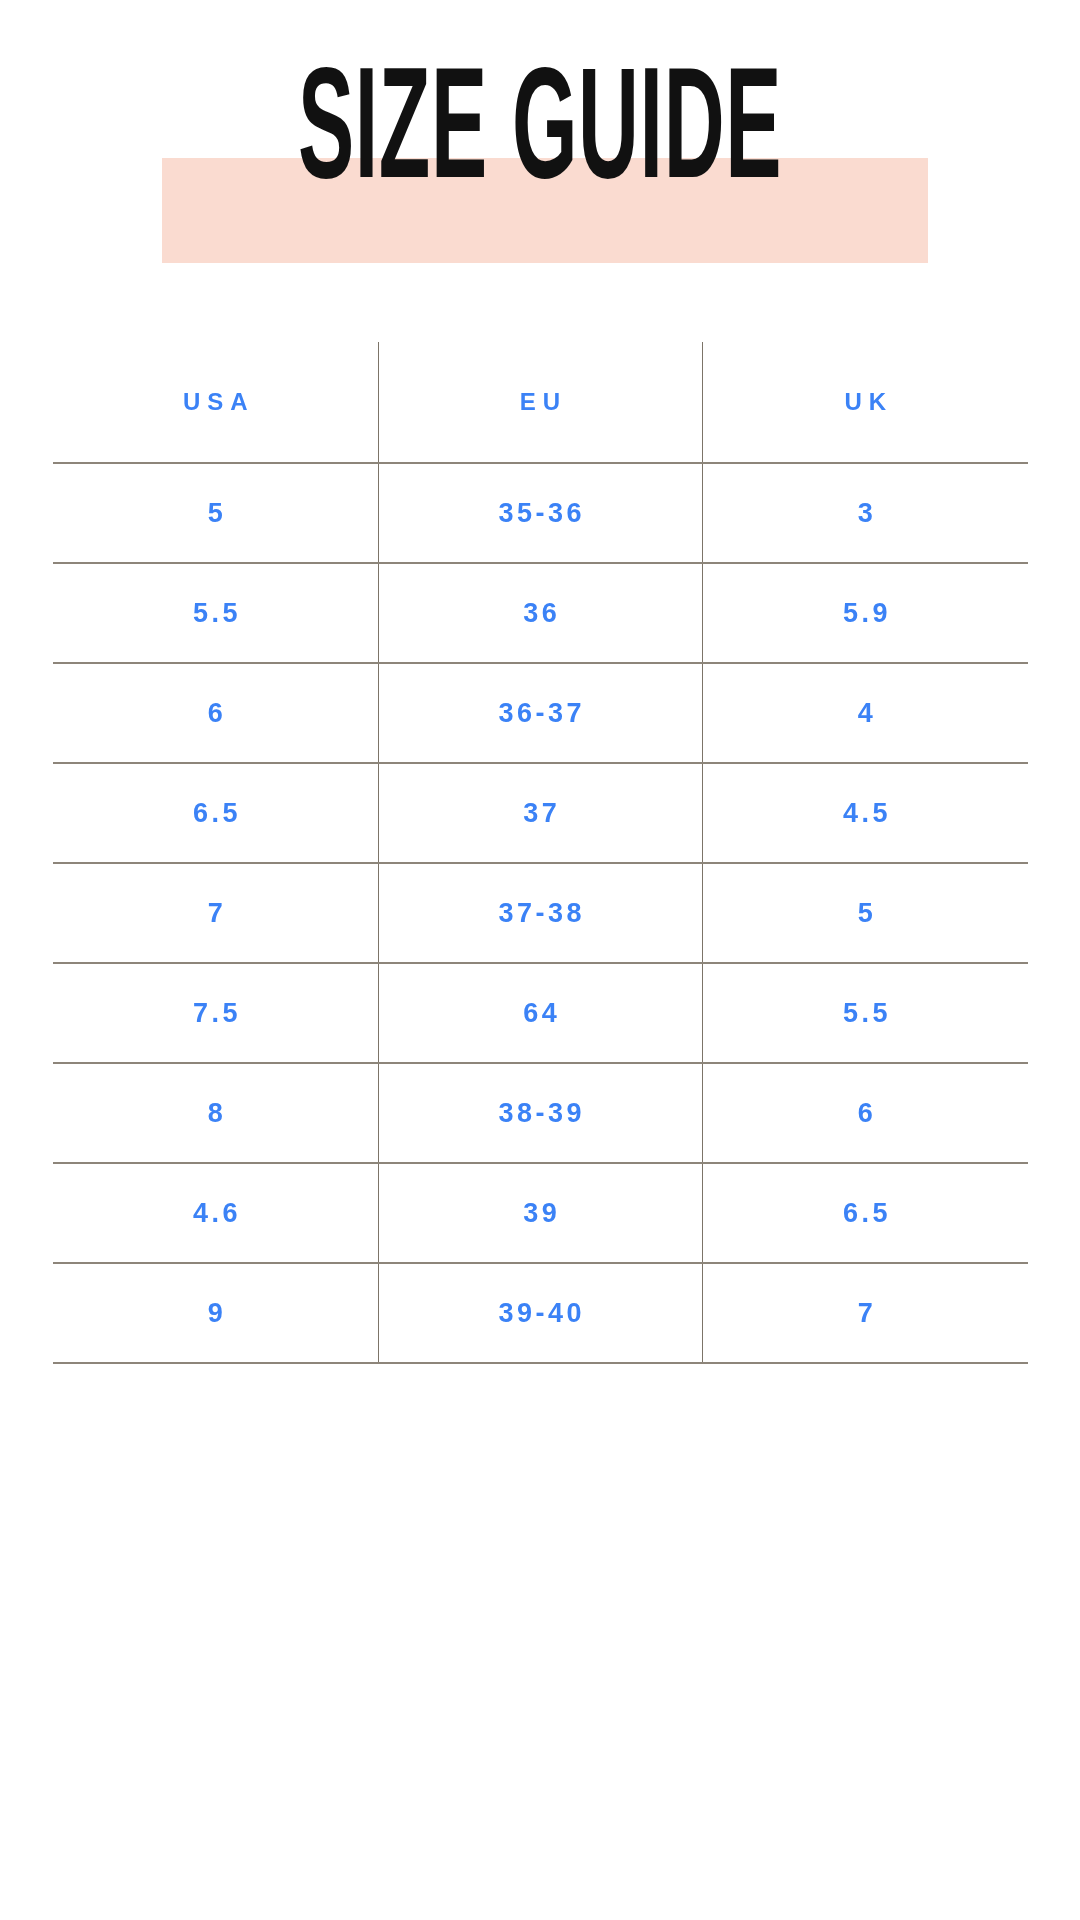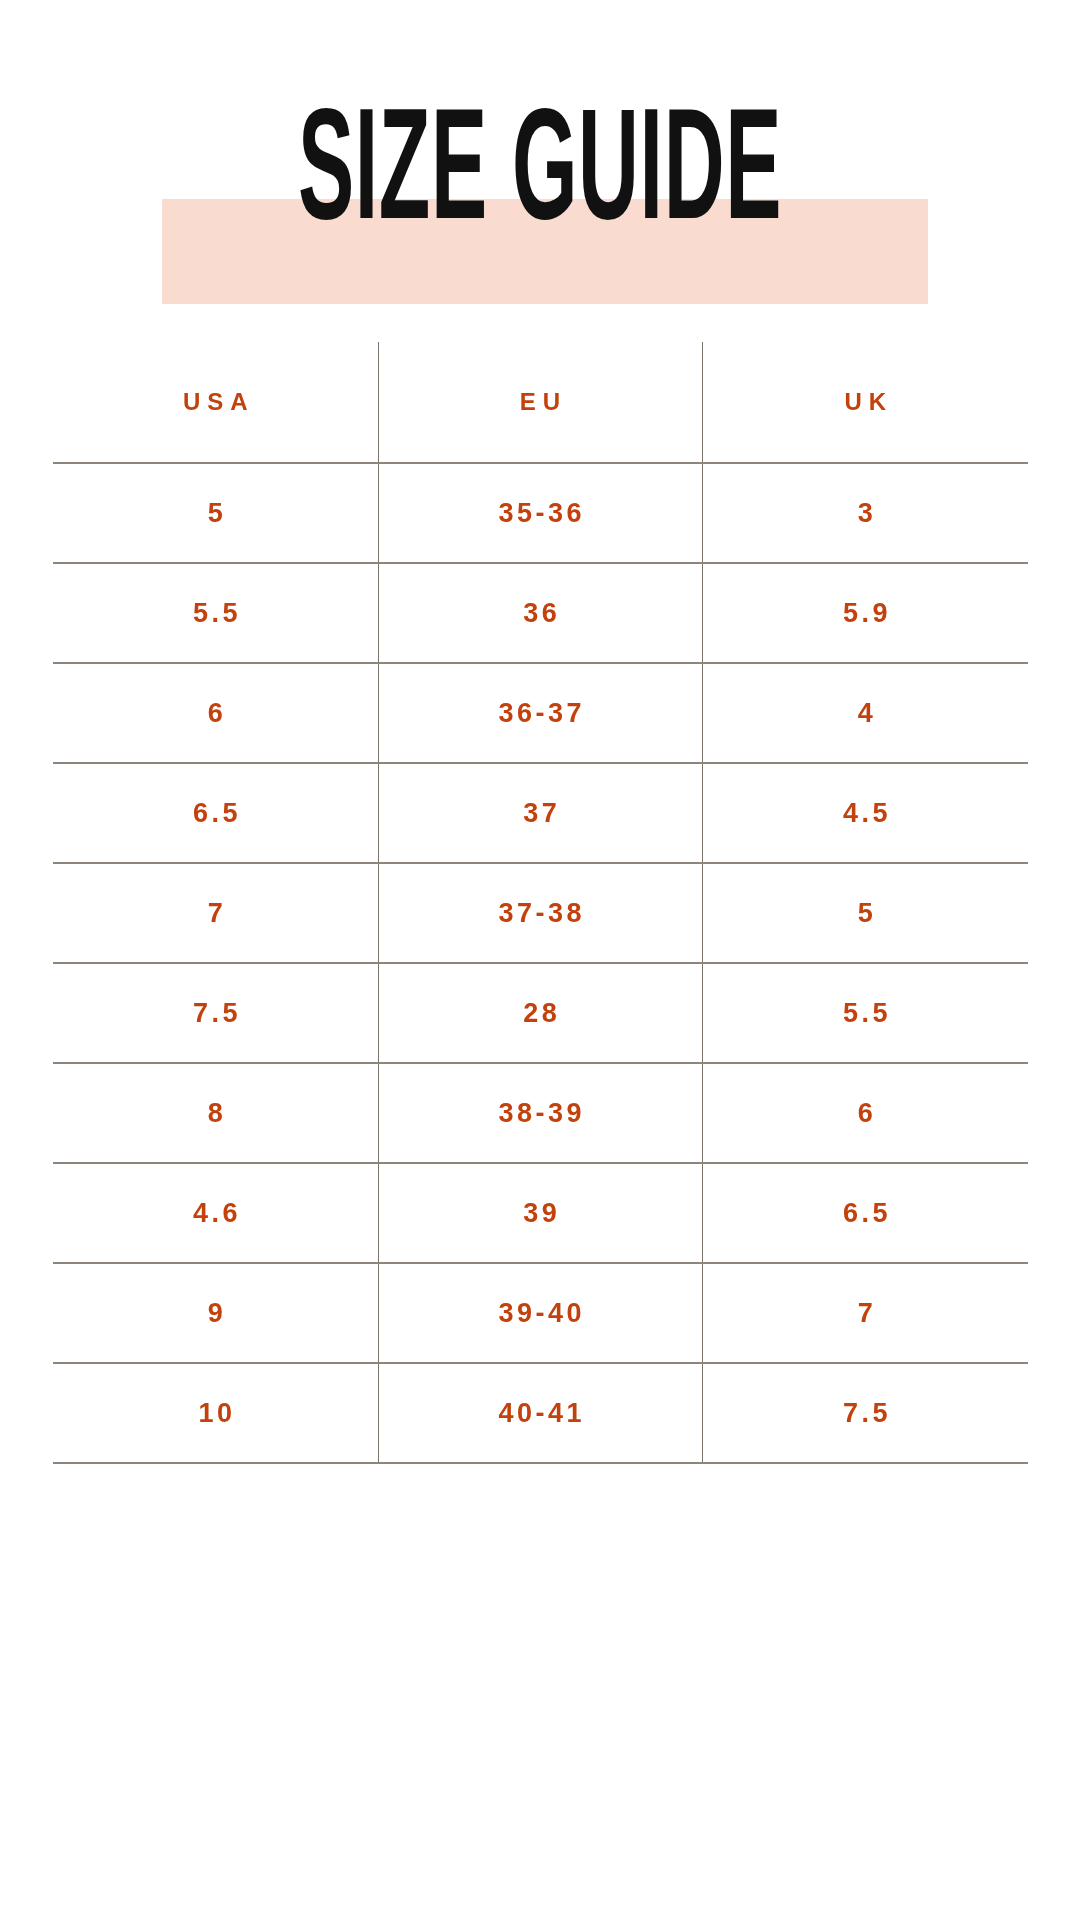--- a/index.html
+++ b/index.html
@@ -15,21 +15,20 @@
     position:relative;
     overflow:hidden;
   }
 
   
   .title-block {
     position:absolute;
     left:0; top:0;
     width:1080px;
     height:300px;
-    margin-top:41px;
   }
 
   .title-highlight {
     position:absolute;
     left:162px;
     top:158px;
     width:766px;
     height:105px;
     background:#fadbd0;
   }
@@ -67,21 +66,21 @@
   }
 
   table.size-table col.c-usa { width:325px; }
   table.size-table col.c-eu  { width:324px; }
   table.size-table col.c-uk  { width:326px; }
 
   table.size-table th,
   table.size-table td {
     text-align:center;
     vertical-align:middle;
-    color:#c2410c;
+    color:#3b82f6;
     font-family:"Liberation Sans", sans-serif;
     font-weight:bold;
   }
 
   
   table.size-table th.sep,
   table.size-table td.sep {
     border-right:1.5px solid #7c7468;
   }
 
@@ -149,38 +148,33 @@
           <td class="sep">37</td>
           <td>4.5</td>
         </tr>
         <tr>
           <td class="sep">7</td>
           <td class="sep">37-38</td>
           <td>5</td>
         </tr>
         <tr>
           <td class="sep">7.5</td>
-          <td class="sep">28</td>
+          <td class="sep">64</td>
           <td>5.5</td>
         </tr>
         <tr>
           <td class="sep">8</td>
           <td class="sep">38-39</td>
           <td>6</td>
         </tr>
         <tr>
           <td class="sep">4.6</td>
           <td class="sep">39</td>
           <td>6.5</td>
         </tr>
         <tr>
           <td class="sep">9</td>
           <td class="sep">39-40</td>
           <td>7</td>
         </tr>
-        <tr>
-          <td class="sep">10</td>
-          <td class="sep">40-41</td>
-          <td>7.5</td>
-        </tr>
       </tbody>
   </table>
 </div>
 
 </body></html>

